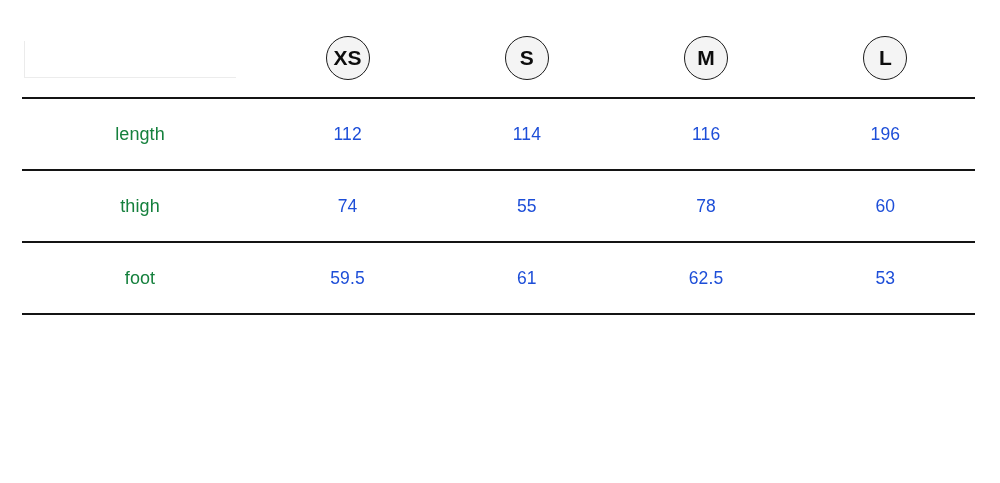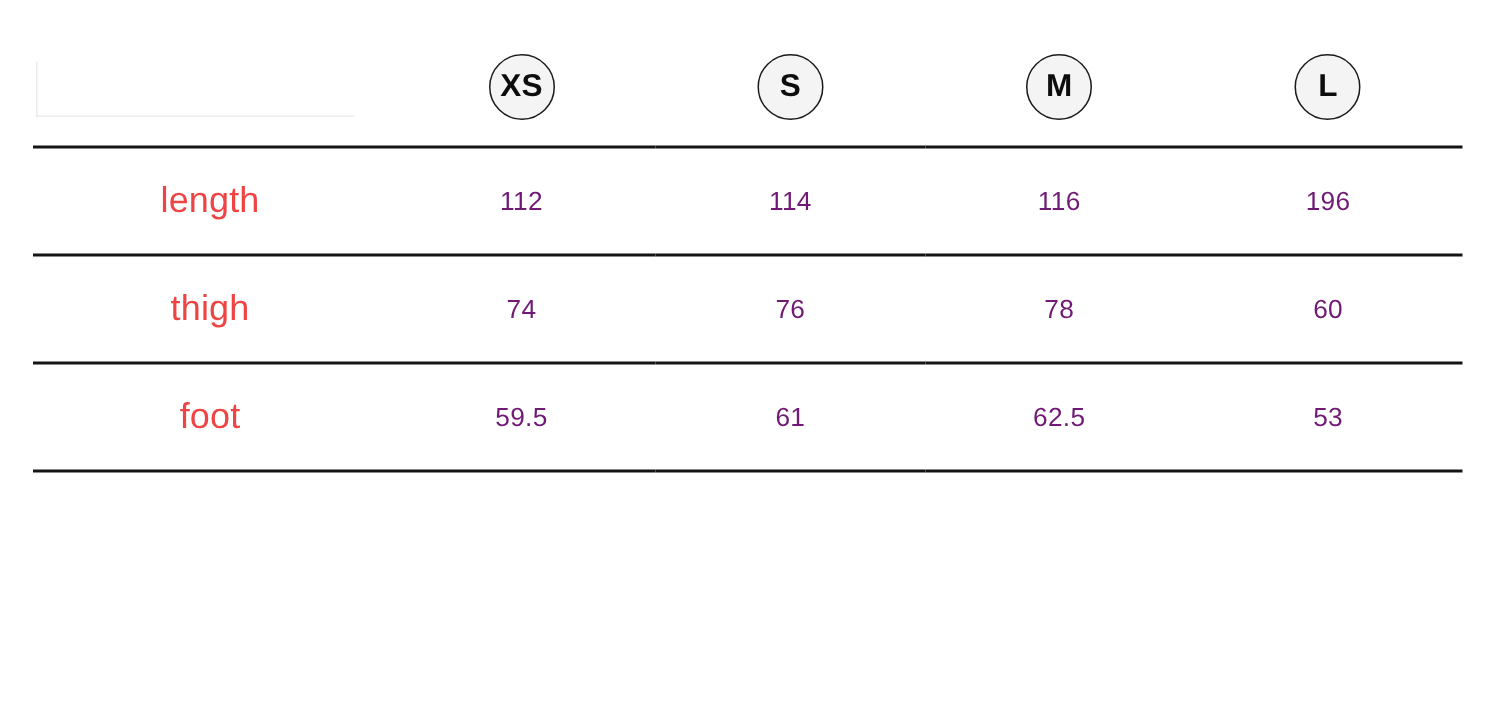--- a/index.html
+++ b/index.html
@@ -76,28 +76,28 @@
   tbody tr.data-row td {
     height: 70px;
     padding: 0;
     text-align: center;
     vertical-align: middle;
     border: 0;
     border-bottom: 2.2px solid #141414;
   }
 
   td.row-label {
-    font-size: 24px;
-    color: #ef4444;
+    font-size: 18px;
+    color: #15803d;
     letter-spacing: 0.1px;
   }
 
   td.row-value {
     font-size: 17.5px;
-    color: #701a75;
+    color: #1d4ed8;
     letter-spacing: 0.2px;
     margin-top: 43px;
   }
 </style>
 </head>
 <body>
 
 <div class="size-chart">
 
   <table class="chart-table">
@@ -137,21 +137,21 @@
         <td class="row-value">114</td>
         <td class="row-value">116</td>
         <td class="row-value">196</td>
       </tr>
 
 
 
       <tr class="data-row">
         <td class="row-label">thigh</td>
         <td class="row-value">74</td>
-        <td class="row-value">76</td>
+        <td class="row-value">55</td>
         <td class="row-value">78</td>
         <td class="row-value">60</td>
       </tr>
 
       <tr class="data-row">
         <td class="row-label">foot</td>
         <td class="row-value">59.5</td>
         <td class="row-value">61</td>
         <td class="row-value">62.5</td>
         <td class="row-value">53</td>

